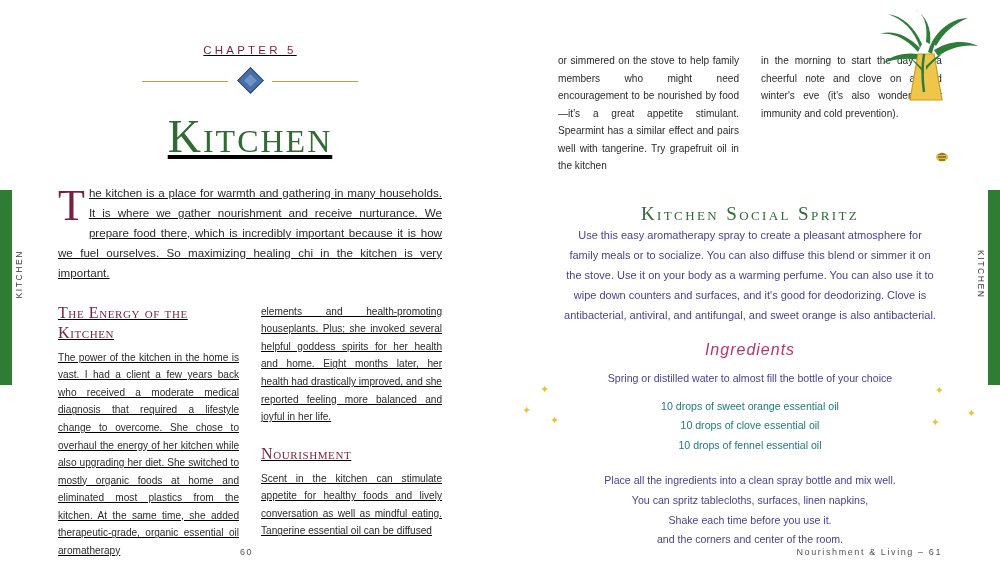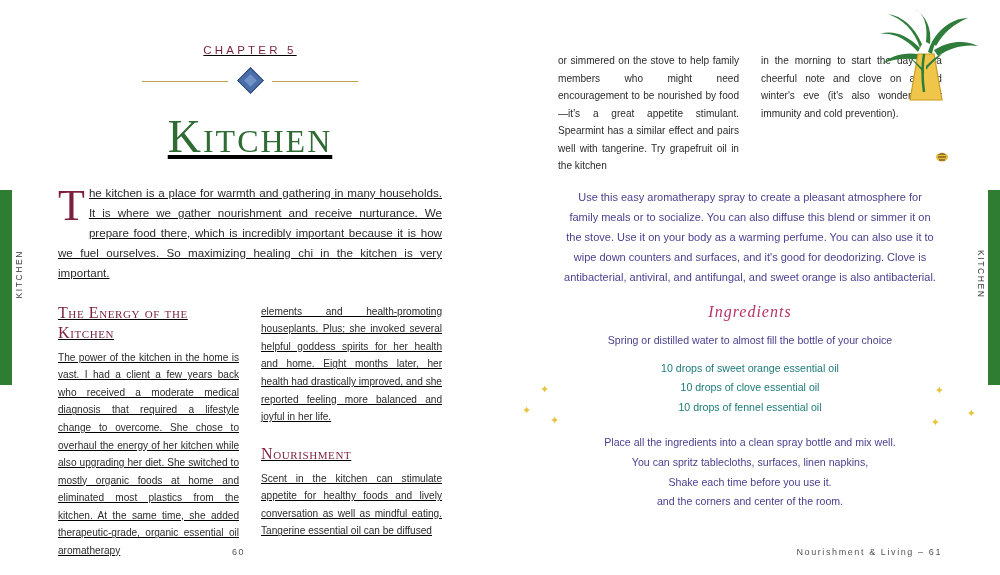--- a/index.html
+++ b/index.html
@@ -193,21 +193,21 @@
     margin-top: 0;
     font-size: 11px;
     line-height: 1.82;
     color: #4a3f8f;
     text-align: center;
     padding: 0 6px;
   }
   .ingredients-head {
     margin-top: 16px;
     text-align: center;
-    font-family: Liberation Serif, serif;
+    font-family: Liberation Sans, sans-serif;
     font-style: italic;
     font-size: 16px;
     color: #b8336a;
     letter-spacing: 1px;
   }
   .ingredient-line {
     text-align: center;
     font-size: 10.6px;
     line-height: 1.85;
     color: #4a3f8f;
@@ -226,21 +226,21 @@
 
   
   .folio {
     position: absolute;
     bottom: 18px;
     font-size: 9px;
     letter-spacing: 1.6px;
     color: #555;
   }
   .folio-left {
-    left: 232px;
+    left: 240px;
   }
   .folio-right {
     right: 58px;
   }
 
   
   .plant-art {
     position: absolute;
     top: 8px;
     right: 18px;
@@ -319,20 +319,21 @@
 
     <div class="rcols">
       <div class="rcol">
         <p class="body-text">or simmered on the stove to help family members who might need encouragement to be nourished by food—it's a great appetite stimulant. Spearmint has a similar effect and pairs well with tangerine. Try grapefruit oil in the kitchen</p>
       </div>
       <div class="rcol">
         <p class="body-text">in the morning to start the day on a cheerful note and clove on a cold winter's eve (it's also wonderful for immunity and cold prevention).</p>
       </div>
     </div>
 
+    <div class="section-title-green">Kitchen Social Spritz</div>
 
     <div class="bee" style="right:46px; top:146px;">
       <svg viewBox="0 0 24 18" width="24" height="18">
         <ellipse cx="12" cy="11" rx="6" ry="4.5" fill="#e8b93a"></ellipse>
         <path d="M8 8 h8 M8 11 h8 M9 14 h6" stroke="#4a3a1a" stroke-width="1.2"></path>
         <ellipse cx="8" cy="5" rx="5" ry="3" fill="#ffffff" opacity="0.85" transform="rotate(-25 8 5)"></ellipse>
         <ellipse cx="16" cy="5" rx="5" ry="3" fill="#ffffff" opacity="0.85" transform="rotate(25 16 5)"></ellipse>
       </svg>
     </div>
 

